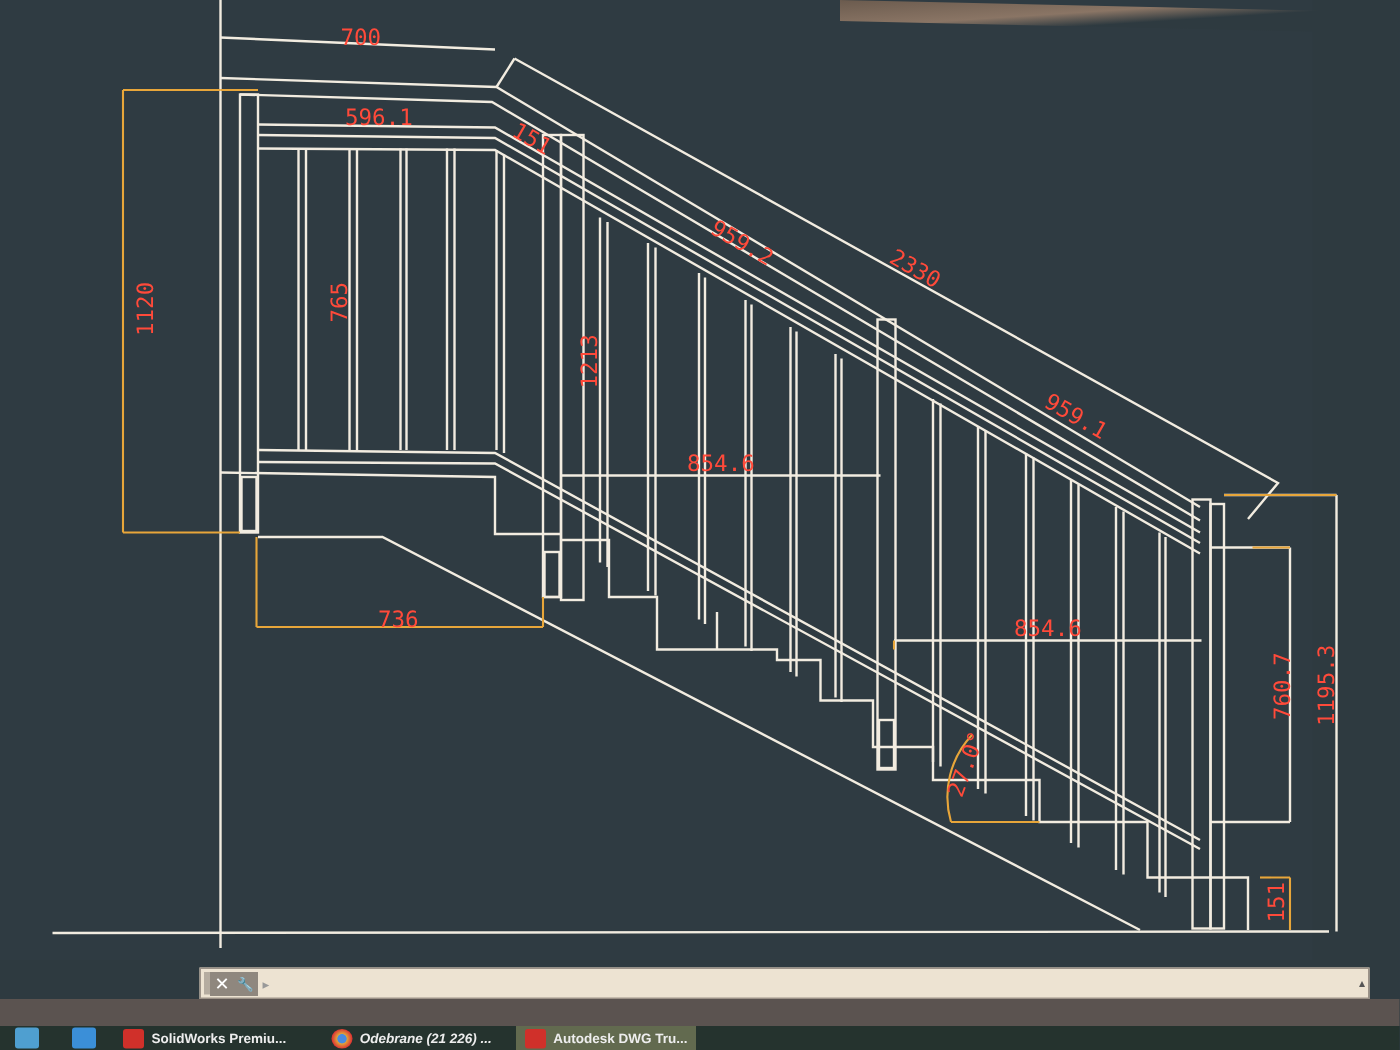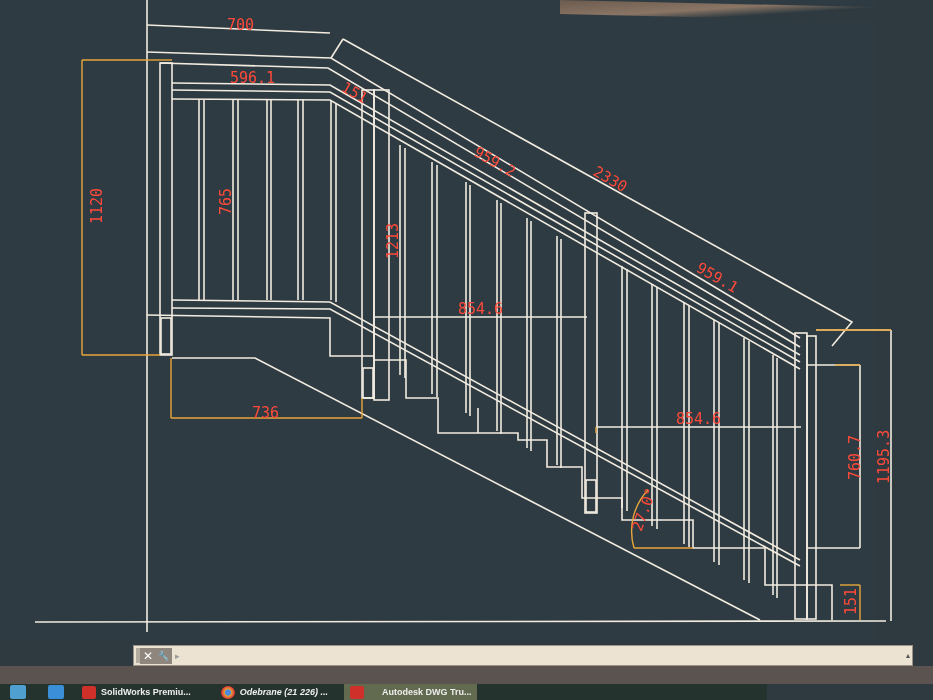--- a/index.html
+++ b/index.html
@@ -8,25 +8,25 @@
   .canvas{position:absolute;left:0;top:0;width:863px;height:640px;background:#2f3b42;padding-left:12px;}
   .canvas svg{position:absolute;left:0;top:0;}
   .dim{fill:#ff4a3a;font-family:"DejaVu Sans Mono",monospace;font-size:15px;}
   .cmdline{position:absolute;left:133px;top:645px;width:778px;height:19px;background:#ede3d2;border:1px solid #9c9288;display:flex;align-items:center;}
   .cmd-grip{width:4px;height:15px;background:#b5aca0;margin-left:2px;}
   .cmd-btn{width:16px;height:16px;display:flex;align-items:center;justify-content:center;font-size:12px;color:#fff;background:#8f877e;}
   .cmd-prompt{width:12px;height:14px;margin-left:3px;font-size:9px;color:#999;display:flex;align-items:center;}
   .cmd-input{flex:1;height:16px;border:none;background:transparent;font-size:11px;color:#333;outline:none;}
   .cmd-scroll{width:8px;font-size:8px;color:#555;text-align:center;}
   .status-strip{position:absolute;left:0;top:666px;width:933px;height:18px;background:#5b5350;}
-  .taskbar{position:absolute;left:0;top:684px;width:767px;height:16px;background:#25332e;display:flex;align-items:center;}
+  .taskbar{position:absolute;left:0;top:684px;width:933px;height:16px;background:#25332e;display:flex;align-items:center;}
   .tb-icon{width:16px;height:14px;margin-left:10px;margin-right:12px;border-radius:2px;}
   .tb-app{display:flex;align-items:center;height:16px;padding:0 6px;color:#eee;font-size:9px;font-weight:bold;white-space:nowrap;}
   .tb-app .ico{width:14px;height:13px;margin-right:5px;border-radius:2px;}
-  .tb-app.active{background:#626a4f;gap:13px;}
+  .tb-app.active{background:#626a4f;}
 </style>
 </head>
 <body>
 
 <div class="canvas">
   <svg width="933" height="640" viewBox="0 0 933 640">
     <g stroke="#f2ece0" stroke-width="1.6" fill="none">
 
       <line x1="35" y1="622" x2="886" y2="621"></line>
 

